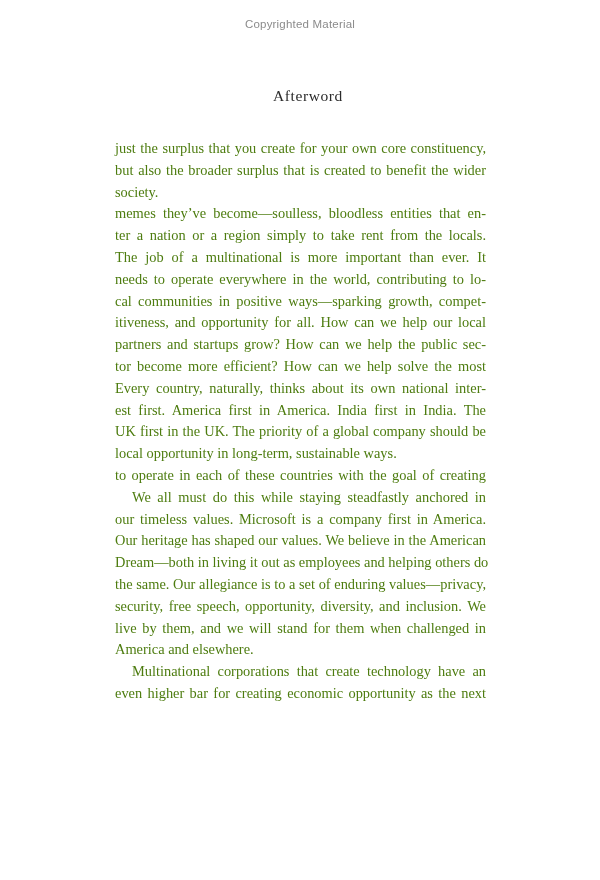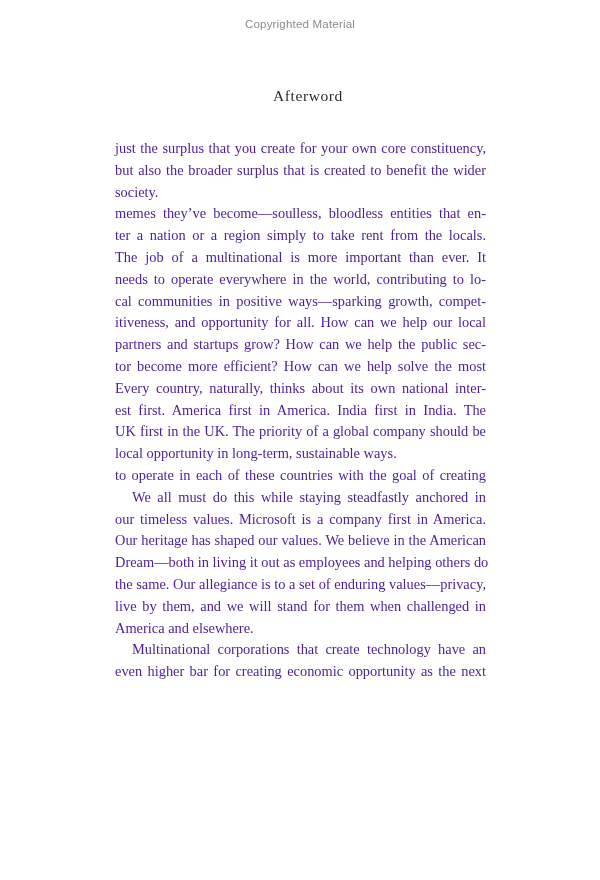--- a/index.html
+++ b/index.html
@@ -41,21 +41,21 @@
     letter-spacing: 0.6px;
     color: #2b2b2b;
   }
   .body-text {
     position: absolute;
     top: 138px;
     left: 115px;
     width: 371px;
     font-size: 14.4px;
     line-height: 21.8px;
-    color: #4c1d95;
+    color: #4d7c0f;
   }
   .text-line {
     text-align: justify;
     text-align-last: justify;
     white-space: nowrap;
   }
   .text-line.para-end {
     text-align-last: left;
   }
   .text-line.indent {
@@ -96,20 +96,21 @@
       <div class="text-line">Every country, naturally, thinks about its own national inter-</div>
       <div class="text-line">est first. America first in America. India first in India. The</div>
       <div class="text-line">UK first in the UK. The priority of a global company should be</div>
       <div class="text-line para-end">local opportunity in long-term, sustainable ways.</div>
       <div class="text-line">to operate in each of these countries with the goal of creating</div>
       <div class="text-line indent">We all must do this while staying steadfastly anchored in</div>
       <div class="text-line">our timeless values. Microsoft is a company first in America.</div>
       <div class="text-line">Our heritage has shaped our values. We believe in the American</div>
       <div class="text-line">Dream—both in living it out as employees and helping others do</div>
       <div class="text-line">the same. Our allegiance is to a set of enduring values—privacy,</div>
+      <div class="text-line">security, free speech, opportunity, diversity, and inclusion. We</div>
       <div class="text-line">live by them, and we will stand for them when challenged in</div>
       <div class="text-line para-end">America and elsewhere.</div>
       <div class="text-line indent">Multinational corporations that create technology have an</div>
       <div class="text-line">even higher bar for creating economic opportunity as the next</div>
     </div>
 
   <div class="page-number">238</div>
 
   <div class="copyright bottom">Copyrighted Material</div>
 </div>

